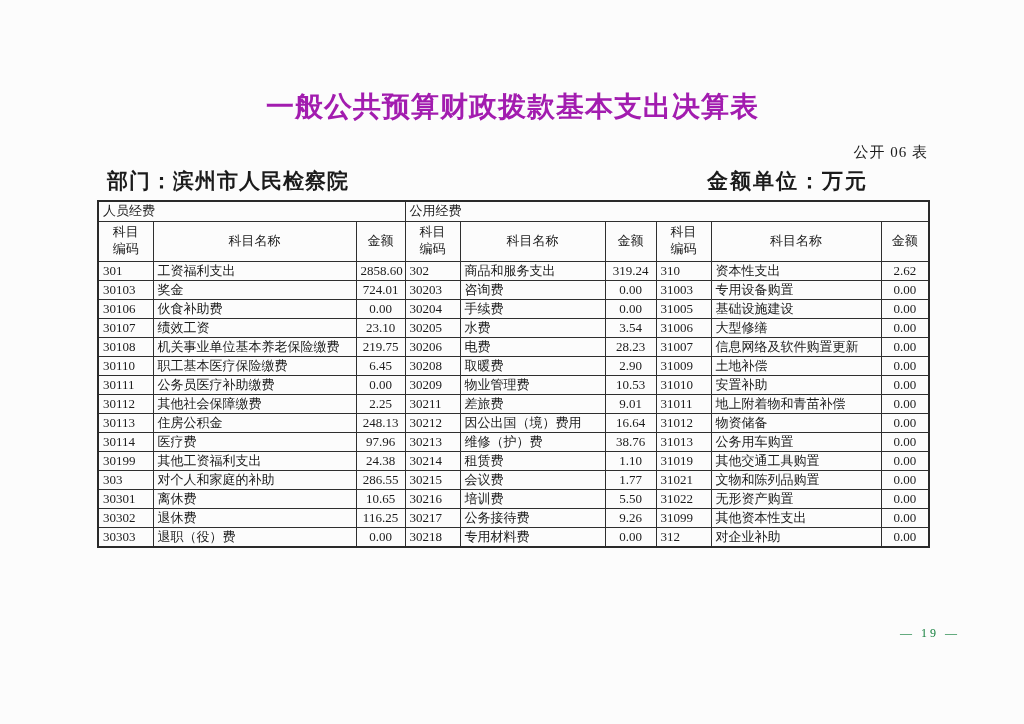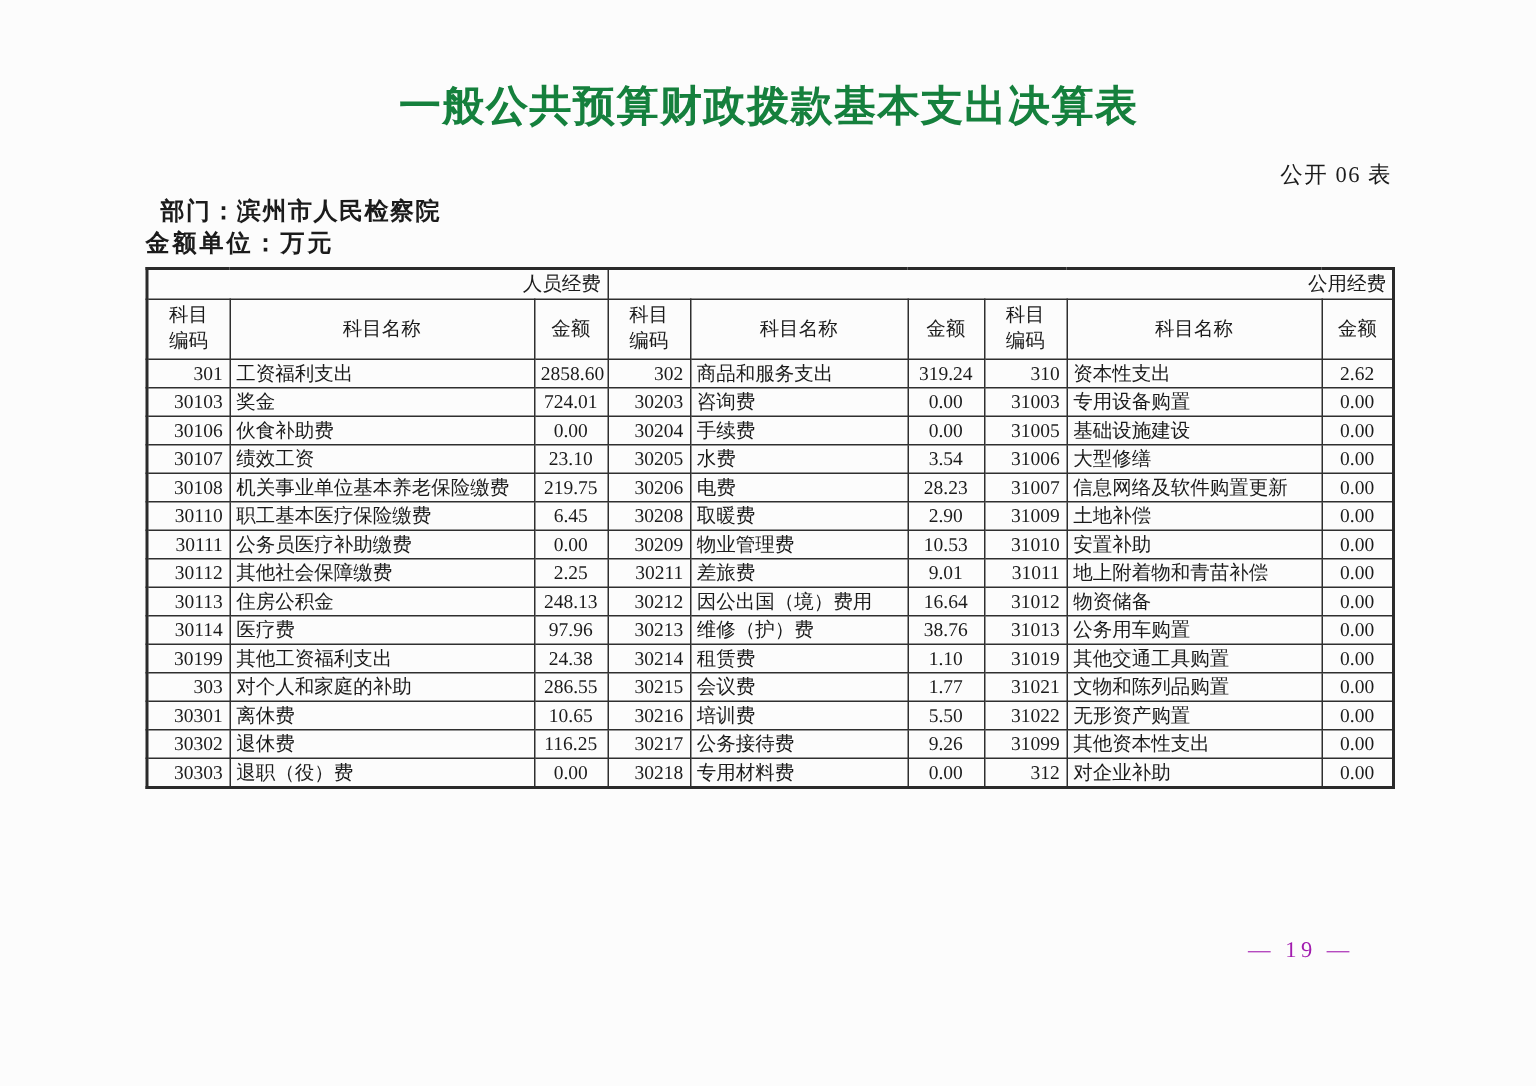--- a/index.html
+++ b/index.html
@@ -4,53 +4,53 @@
 <style>
   * { box-sizing: border-box; }
   html, body { margin: 0; padding: 0; background: #ffffff; }
   .page {
     width: 1024px; height: 724px; position: relative;
     background: #fcfcfc; color: #1b1b1b; overflow: hidden;
     font-family: "Liberation Serif", "DejaVu Serif", serif;
   }
   .content { position: absolute; left: 97px; top: 0; width: 831px; }
   .title {
-    margin: 0; padding-top: 52px; text-align: center;
+    margin: 0; padding-top: 88px; text-align: center;
     font-family: "Liberation Sans", "DejaVu Sans", sans-serif;
-    font-size: 28px; font-weight: bold; letter-spacing: 1px; color: #15803d;
+    font-size: 28px; font-weight: bold; letter-spacing: 1px; color: #a21caf;
   }
   .form-label {
     text-align: right; font-weight: normal; font-size: 15px;
     margin-top: 17px; letter-spacing: 1px;
   }
   .meta-row {
     display: flex; justify-content: space-between; align-items: baseline;
-    font-weight: bold; font-size: 16px; margin-top: 5px; flex-direction: column;
+    font-weight: bold; font-size: 21px; margin-top: 5px;
   }
   .meta-left { padding-left: 10px; letter-spacing: 1px; }
   .meta-right { margin-right: 60px; letter-spacing: 2px; }
   table.budget {
     border-collapse: collapse; width: 831px; margin-top: 5px;
     table-layout: fixed; border: 2px solid #2a2a2a;
   }
   table.budget th, table.budget td {
     border: 1px solid #2f2f2f; font-weight: normal; font-size: 13px;
     padding: 0 4px; white-space: nowrap; overflow: hidden;
   }
-  tr.group-row th { height: 20px; text-align: right; line-height: 18px; margin-left: 24px; }
+  tr.group-row th { height: 20px; text-align: left; line-height: 18px; margin-left: 24px; }
   tr.col-row th { height: 40px; text-align: center; vertical-align: middle; }
   .hdr-narrow { display: inline-block; width: 2.3em; line-height: 1.3; white-space: normal; }
   tbody tr { height: 19px; }
   tbody td { line-height: 18px; }
-  td.code { text-align: right; padding-left: 6px; }
+  td.code { text-align: left; padding-left: 6px; }
   td.name { text-align: left; padding-left: 6px; }
   td.amt  { text-align: center; padding-right: 5px; }
   .page-number {
-    position: absolute; left: 832px; top: 626px;
-    font-size: 15px; color: #a21caf; letter-spacing: 3px;
+    position: absolute; left: 900px; top: 626px;
+    font-size: 12px; color: #15803d; letter-spacing: 3px;
   }
 </style>
 </head>
 <body>
 
 <div class="page">
   <div class="content">
     <h1 class="title">一般公共预算财政拨款基本支出决算表</h1>
     <div class="form-label">公开 06 表</div>
     <div class="meta-row">

